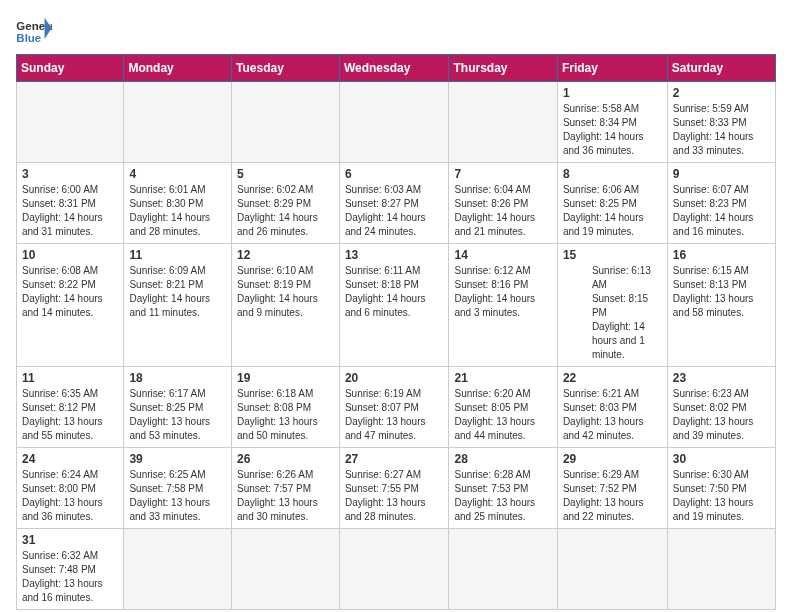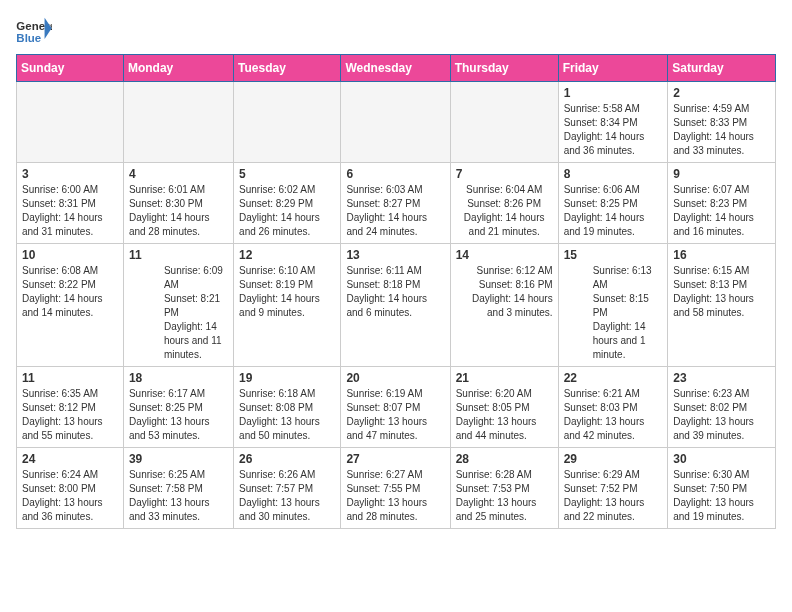--- a/index.html
+++ b/index.html
@@ -36,21 +36,21 @@
     .subtitle {
       font-size: 14px;
       color: #333;
     }
     .calendar {
       width: 100%;
       border-collapse: collapse;
       font-size: 11px;
     }
     .calendar thead th {
-      background-color: #ec4899;
+      background-color: #be185d;
       color: #fff;
       padding: 6px 4px;
       text-align: left;
       font-weight: bold;
       font-size: 12px;
       border: 1px solid #2e6aa8;
     }
     .calendar tbody td {
       vertical-align: top;
       border: 1px solid #ccc;
@@ -114,21 +114,21 @@
         <td class="empty"></td>
         <td class="empty"></td>
         <td>
           <span class="day-number">1</span>
           <div class="day-info" style="white-space: pre-line;">Sunrise: 5:58 AM
 Sunset: 8:34 PM
 Daylight: 14 hours and 36 minutes.</div>
         </td>
         <td>
           <span class="day-number">2</span>
-          <div class="day-info" style="white-space: pre-line;">Sunrise: 4:59 AM
+          <div class="day-info" style="white-space: pre-line;">Sunrise: 5:59 AM
 Sunset: 8:33 PM
 Daylight: 14 hours and 33 minutes.</div>
         </td>
       </tr>
       <tr>
         <td>
           <span class="day-number">3</span>
           <div class="day-info" style="white-space: pre-line;">Sunrise: 6:00 AM
 Sunset: 8:31 PM
 Daylight: 14 hours and 31 minutes.</div>
@@ -146,21 +146,21 @@
 Daylight: 14 hours and 26 minutes.</div>
         </td>
         <td>
           <span class="day-number">6</span>
           <div class="day-info" style="white-space: pre-line;">Sunrise: 6:03 AM
 Sunset: 8:27 PM
 Daylight: 14 hours and 24 minutes.</div>
         </td>
         <td>
           <span class="day-number">7</span>
-          <div class="day-info" style="white-space: pre-line; text-align: center;">Sunrise: 6:04 AM
+          <div class="day-info" style="white-space: pre-line;">Sunrise: 6:04 AM
 Sunset: 8:26 PM
 Daylight: 14 hours and 21 minutes.</div>
         </td>
         <td>
           <span class="day-number">8</span>
           <div class="day-info" style="white-space: pre-line;">Sunrise: 6:06 AM
 Sunset: 8:25 PM
 Daylight: 14 hours and 19 minutes.</div>
         </td>
         <td>
@@ -172,39 +172,39 @@
       </tr>
       <tr>
         <td>
           <span class="day-number">10</span>
           <div class="day-info" style="white-space: pre-line;">Sunrise: 6:08 AM
 Sunset: 8:22 PM
 Daylight: 14 hours and 14 minutes.</div>
         </td>
         <td>
           <span class="day-number">11</span>
-          <div class="day-info" style="white-space: pre-line; margin-left: 35px;">Sunrise: 6:09 AM
+          <div class="day-info" style="white-space: pre-line;">Sunrise: 6:09 AM
 Sunset: 8:21 PM
 Daylight: 14 hours and 11 minutes.</div>
         </td>
         <td>
           <span class="day-number">12</span>
           <div class="day-info" style="white-space: pre-line;">Sunrise: 6:10 AM
 Sunset: 8:19 PM
 Daylight: 14 hours and 9 minutes.</div>
         </td>
         <td>
           <span class="day-number">13</span>
           <div class="day-info" style="white-space: pre-line;">Sunrise: 6:11 AM
 Sunset: 8:18 PM
 Daylight: 14 hours and 6 minutes.</div>
         </td>
         <td>
           <span class="day-number">14</span>
-          <div class="day-info" style="white-space: pre-line; text-align: right;">Sunrise: 6:12 AM
+          <div class="day-info" style="white-space: pre-line;">Sunrise: 6:12 AM
 Sunset: 8:16 PM
 Daylight: 14 hours and 3 minutes.</div>
         </td>
         <td>
           <span class="day-number">15</span>
           <div class="day-info" style="white-space: pre-line; margin-left: 29px;">Sunrise: 6:13 AM
 Sunset: 8:15 PM
 Daylight: 14 hours and 1 minute.</div>
         </td>
         <td>
@@ -295,14 +295,28 @@
 Sunset: 7:52 PM
 Daylight: 13 hours and 22 minutes.</div>
         </td>
         <td>
           <span class="day-number">30</span>
           <div class="day-info" style="white-space: pre-line;">Sunrise: 6:30 AM
 Sunset: 7:50 PM
 Daylight: 13 hours and 19 minutes.</div>
         </td>
       </tr>
+      <tr class="last-row">
+        <td>
+          <span class="day-number">31</span>
+          <div class="day-info" style="white-space: pre-line;">Sunrise: 6:32 AM
+Sunset: 7:48 PM
+Daylight: 13 hours and 16 minutes.</div>
+        </td>
+        <td class="empty"></td>
+        <td class="empty"></td>
+        <td class="empty"></td>
+        <td class="empty"></td>
+        <td class="empty"></td>
+        <td class="empty"></td>
+      </tr>
     </tbody>
 </table>
 
 </body></html>

